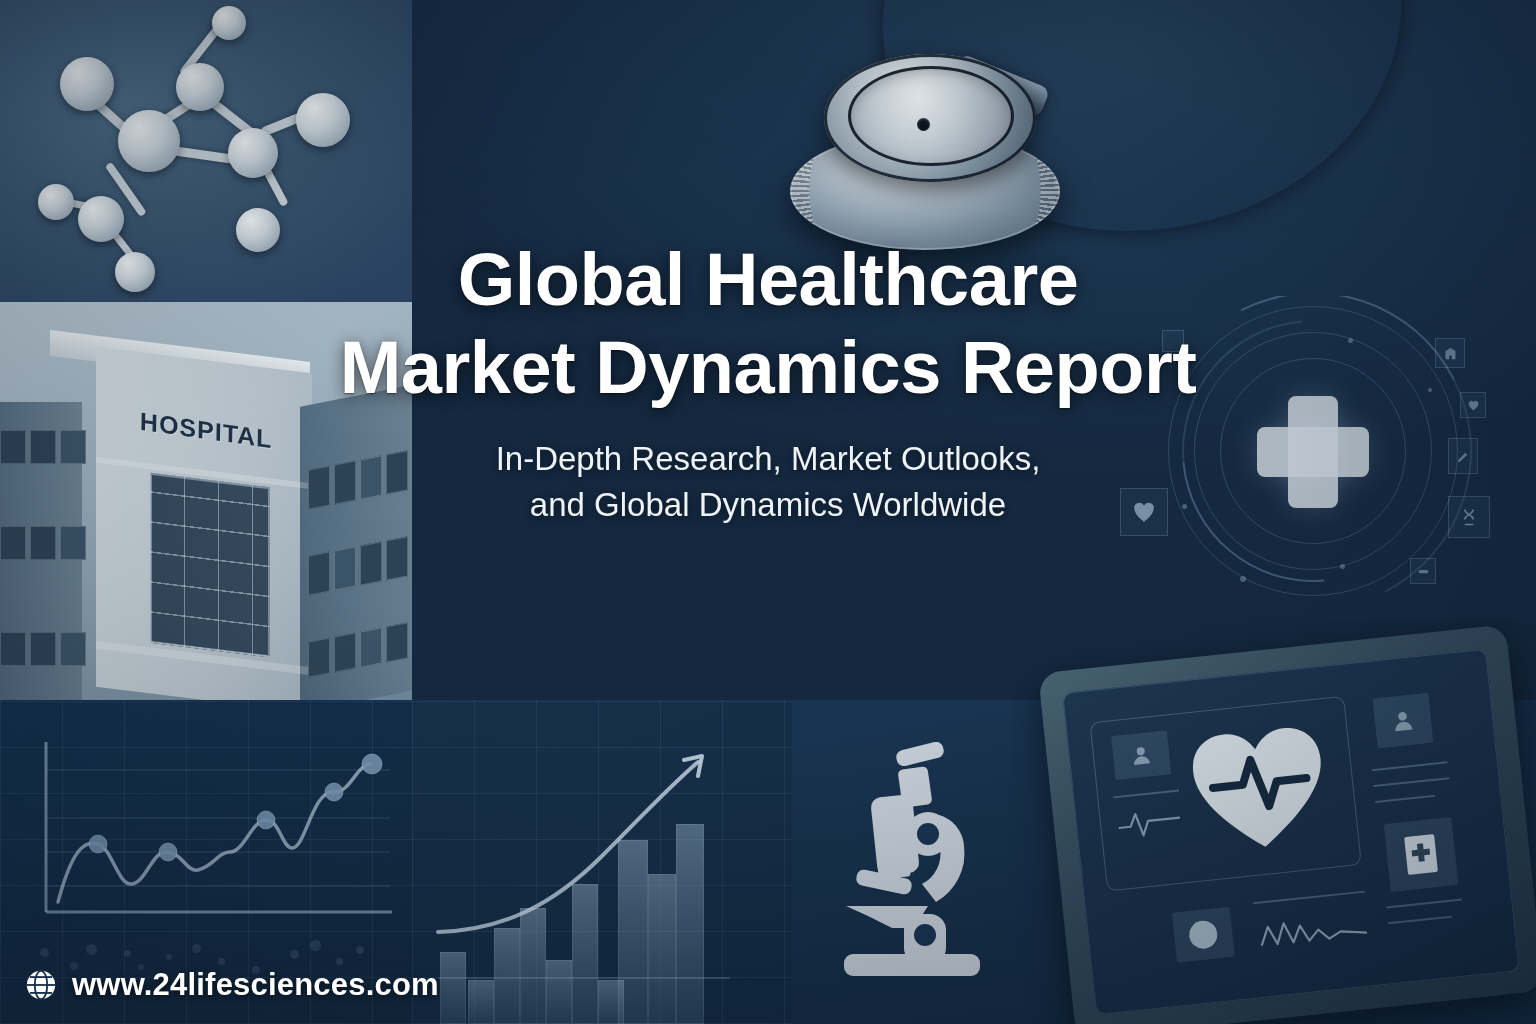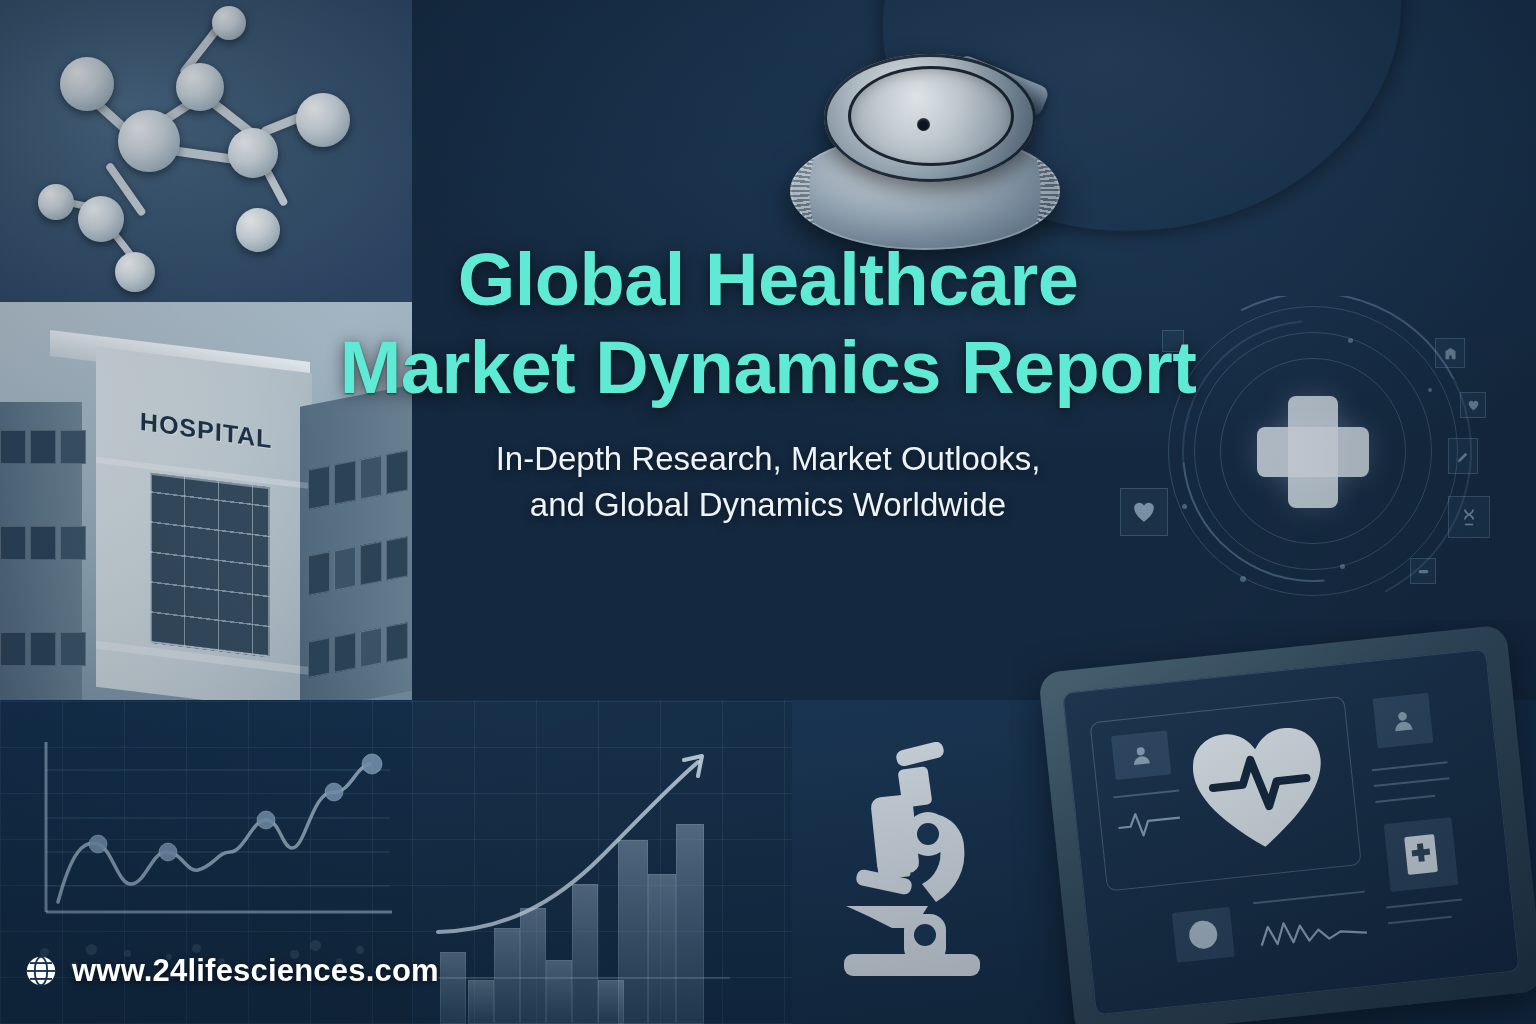--- a/index.html
+++ b/index.html
@@ -124,31 +124,31 @@
     background:linear-gradient(160deg,#1d354e 0%, #142941 100%);
     box-shadow:inset 0 0 0 1px rgba(170,200,225,.20); overflow:hidden; }
   .db-card { position:absolute; border:1px solid rgba(175,205,230,.28);
     border-radius:10px; }
   .db-tile { position:absolute; background:rgba(150,185,215,.16);
     border-radius:2px; display:flex; align-items:center; justify-content:center; }
   .db-line { position:absolute; height:2px; background:rgba(175,205,230,.32); }
   .heart-big { position:absolute; }
 
   
-  #footer { position:absolute; left:0; bottom:16px; width:1536px; height:74px;
+  #footer { position:absolute; left:0; bottom:2px; width:1536px; height:74px;
     display:flex; align-items:center; padding-left:24px; gap:14px; z-index:40; }
   #footer .url { color:#fff; font-size:31px; font-weight:700; letter-spacing:.2px;
     text-shadow:0 2px 6px rgba(0,0,0,.6); }
   .bokeh { position:absolute; border-radius:50%;
     background:rgba(190,215,235,.13); }
 
   
   #titleblock { position:absolute; left:0; right:0; top:236px; text-align:center;
     z-index:30; pointer-events:none; }
-  #titleblock .line { color:#5eead4; font-weight:700; letter-spacing:-.5px;
+  #titleblock .line { color:#ffffff; font-weight:700; letter-spacing:-.5px;
     font-size:74px; line-height:88px;
     text-shadow:0 3px 16px rgba(0,0,0,.55), 0 1px 2px rgba(0,0,0,.5); }
   #titleblock .sub { margin-top:24px; color:#eef3f7; font-weight:400;
     font-size:33px; line-height:46px;
     text-shadow:0 2px 10px rgba(0,0,0,.55); }
 
   
   #logo { position:absolute; right:24px; top:13px; z-index:50;
     background:#ffffff; border-radius:3px; padding:7px 14px 7px 10px;
     display:flex; align-items:center; gap:10px;

